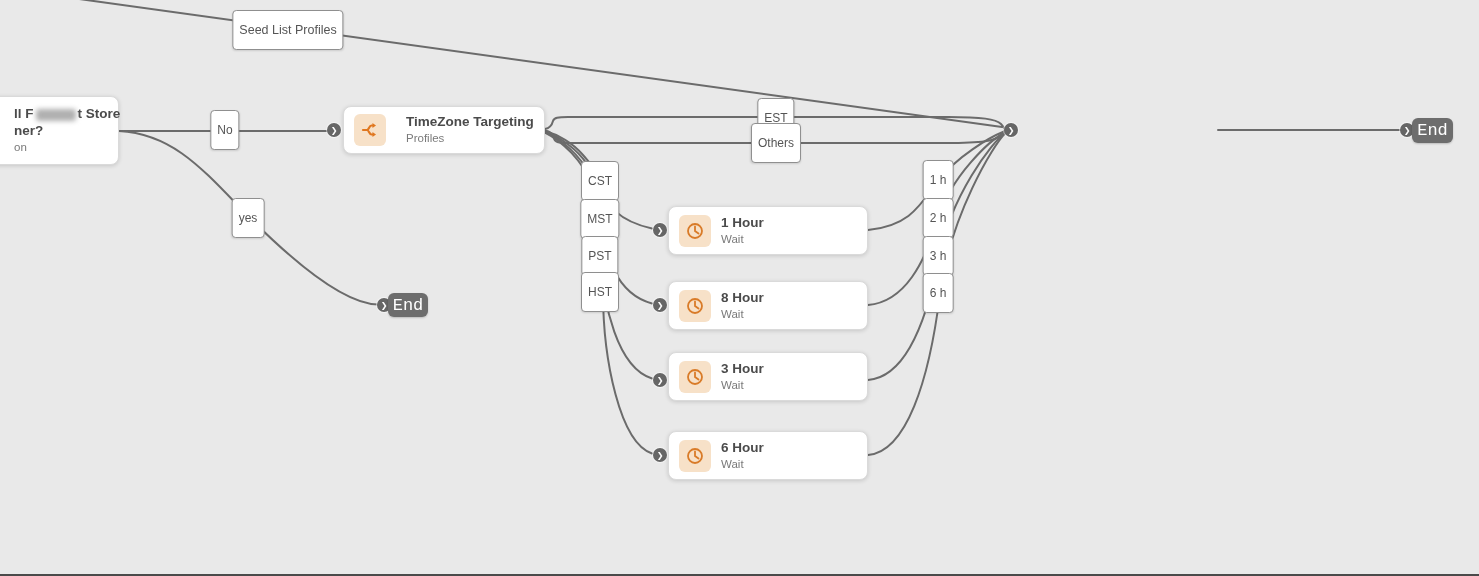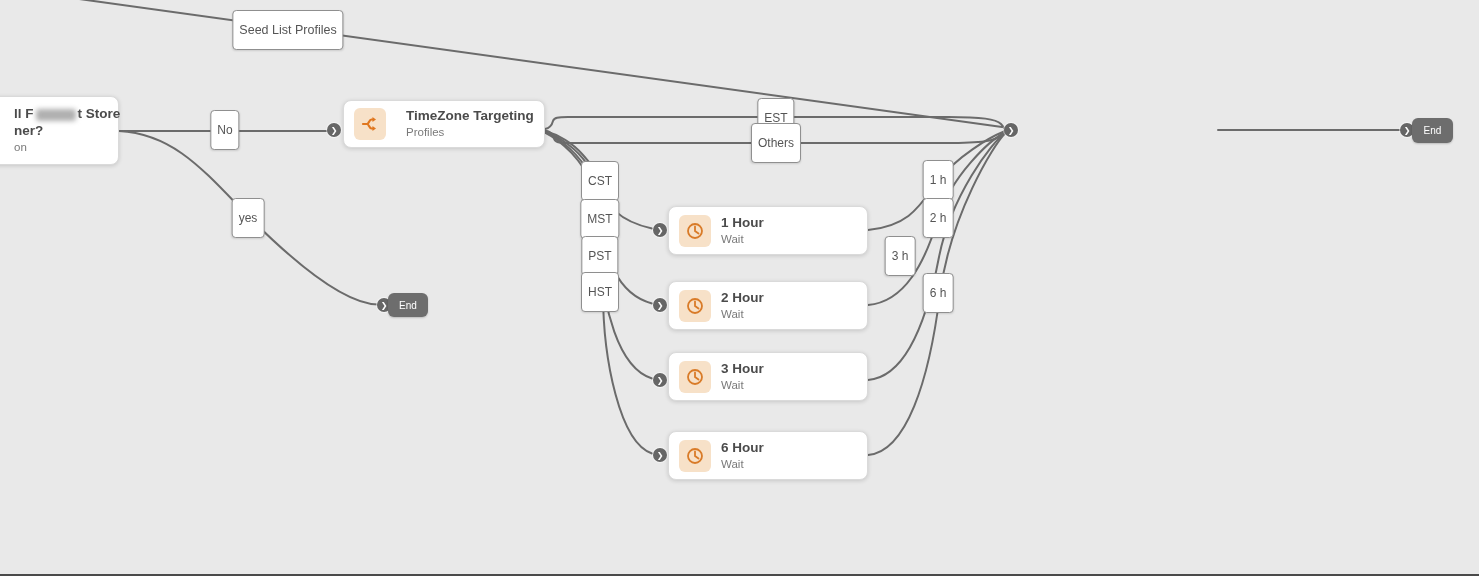--- a/index.html
+++ b/index.html
@@ -38,21 +38,21 @@
     position:absolute;width:14px;height:14px;border-radius:50%;
     background:#666;color:#fff;display:flex;align-items:center;justify-content:center;
     font-size:8px;font-weight:bold;z-index:3;transform:translate(-50%,-50%);
     box-shadow:0 0 0 1px rgba(255,255,255,.5);
   }
 
   
   .end-node{
     position:absolute;background:#6d6d6d;border-radius:6px;color:#fff;
     display:flex;align-items:center;justify-content:center;
-    font-size:10px;z-index:3;box-shadow:0 1px 2px rgba(0,0,0,.2);
+    font-size:17px;z-index:3;box-shadow:0 1px 2px rgba(0,0,0,.2);font-family:Liberation Mono, monospace;
   }
 
   
   .redact{
     display:inline-block;background:#b0b0b0;border-radius:3px;height:12px;
     filter:blur(2.5px);vertical-align:middle;margin:0 2px;
   }
   .bottom-line{position:absolute;left:0;bottom:0;width:100%;height:2px;background:#4a4a4a;z-index:4;}
 </style>
 </head>
@@ -85,21 +85,21 @@
   <div class="chip" style="left:225px;top:130px;">No</div>
   <div class="chip" style="left:248px;top:218px;">yes</div>
   <div class="chip" style="left:776px;top:118px;">EST</div>
   <div class="chip" style="left:776px;top:143px;">Others</div>
   <div class="chip" style="left:600px;top:181px;">CST</div>
   <div class="chip" style="left:600px;top:219px;">MST</div>
   <div class="chip" style="left:600px;top:256px;">PST</div>
   <div class="chip" style="left:600px;top:292px;">HST</div>
   <div class="chip" style="left:938px;top:180px;">1 h</div>
   <div class="chip" style="left:938px;top:218px;text-align:center;">2 h</div>
-  <div class="chip" style="left:900px;top:256px;text-align:right;">3 h</div>
+  <div class="chip" style="left:938px;top:256px;text-align:right;">3 h</div>
   <div class="chip" style="left:938px;top:293px;">6 h</div>
 
   <div class="port" style="left:334px;top:130px;">
       <span>❯</span>
     </div>
   <div class="port" style="left:660px;top:230px;">
       <span>❯</span>
     </div>
   <div class="port" style="left:660px;top:305px;">
       <span>❯</span>
@@ -121,21 +121,21 @@
     </div>
 
   <div class="card" style="left:-149px;top:96px;width:268px;height:69px;">
     <div class="node-text" style="margin-left:152px;">
       <div class="node-title"><span>ll F</span><span class="redact" style="width:40px;"></span><span>t Store</span></div>
       <div class="node-title">ner?</div>
       <div class="node-sub">on</div>
     </div>
   </div>
 
-  <div class="card" style="left:343px;top:100px;width:202px;height:48px;gap:20px;">
+  <div class="card" style="left:343px;top:106px;width:202px;height:48px;gap:20px;">
     <div class="icon-tile tile-orange">
       <svg width="18" height="18" viewBox="0 0 18 18">
         <path d="M2,9 H6 M6,9 C8,9 8,4.5 10.5,4.5 H12 M6,9 C8,9 8,13.5 10.5,13.5 H12" stroke="#e0771f" stroke-width="2.2" fill="none" stroke-linecap="round"></path>
         <path d="M11.5,2 L15,4.5 L11.5,7 Z" fill="#e0771f"></path>
         <path d="M11.5,11 L15,13.5 L11.5,16 Z" fill="#e0771f"></path>
       </svg>
     </div>
     <div class="node-text">
       <div class="node-title">TimeZone Targeting</div>
       <div class="node-sub">Profiles</div>
@@ -156,21 +156,21 @@
   </div>
 
   <div class="card" style="left:668px;top:281px;width:200px;height:49px;">
     <div class="icon-tile tile-orange">
       <svg width="20" height="20" viewBox="0 0 20 20">
         <circle cx="10" cy="10" r="7" stroke="#d97b28" stroke-width="1.8" fill="none"></circle>
         <path d="M10,5.5 V10 L13.5,12.5" stroke="#d97b28" stroke-width="1.8" fill="none" stroke-linecap="round"></path>
       </svg>
     </div>
     <div class="node-text">
-      <div class="node-title">2 Hour</div>
+      <div class="node-title">8 Hour</div>
       <div class="node-sub">Wait</div>
     </div>
   </div>
 
   <div class="card" style="left:668px;top:352px;width:200px;height:49px;">
     <div class="icon-tile tile-orange">
       <svg width="20" height="20" viewBox="0 0 20 20">
         <circle cx="10" cy="10" r="7" stroke="#d97b28" stroke-width="1.8" fill="none"></circle>
         <path d="M10,5.5 V10 L13.5,12.5" stroke="#d97b28" stroke-width="1.8" fill="none" stroke-linecap="round"></path>
       </svg>

